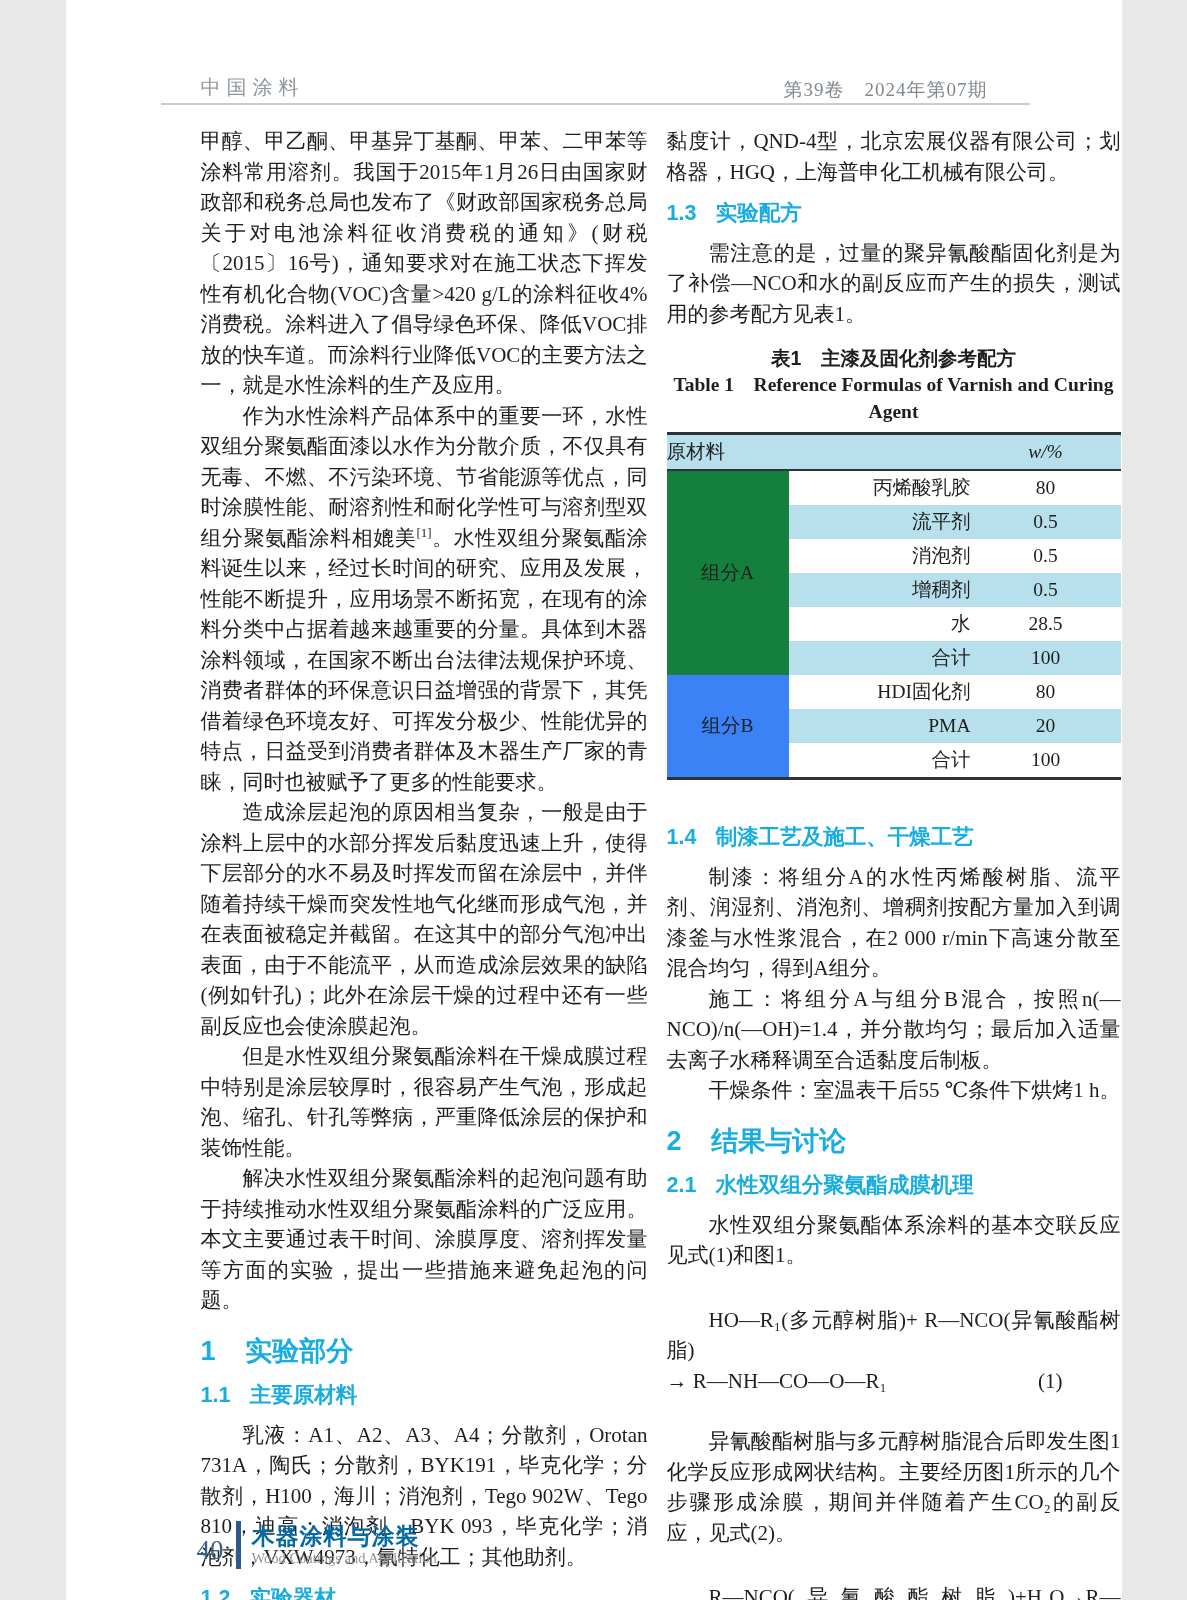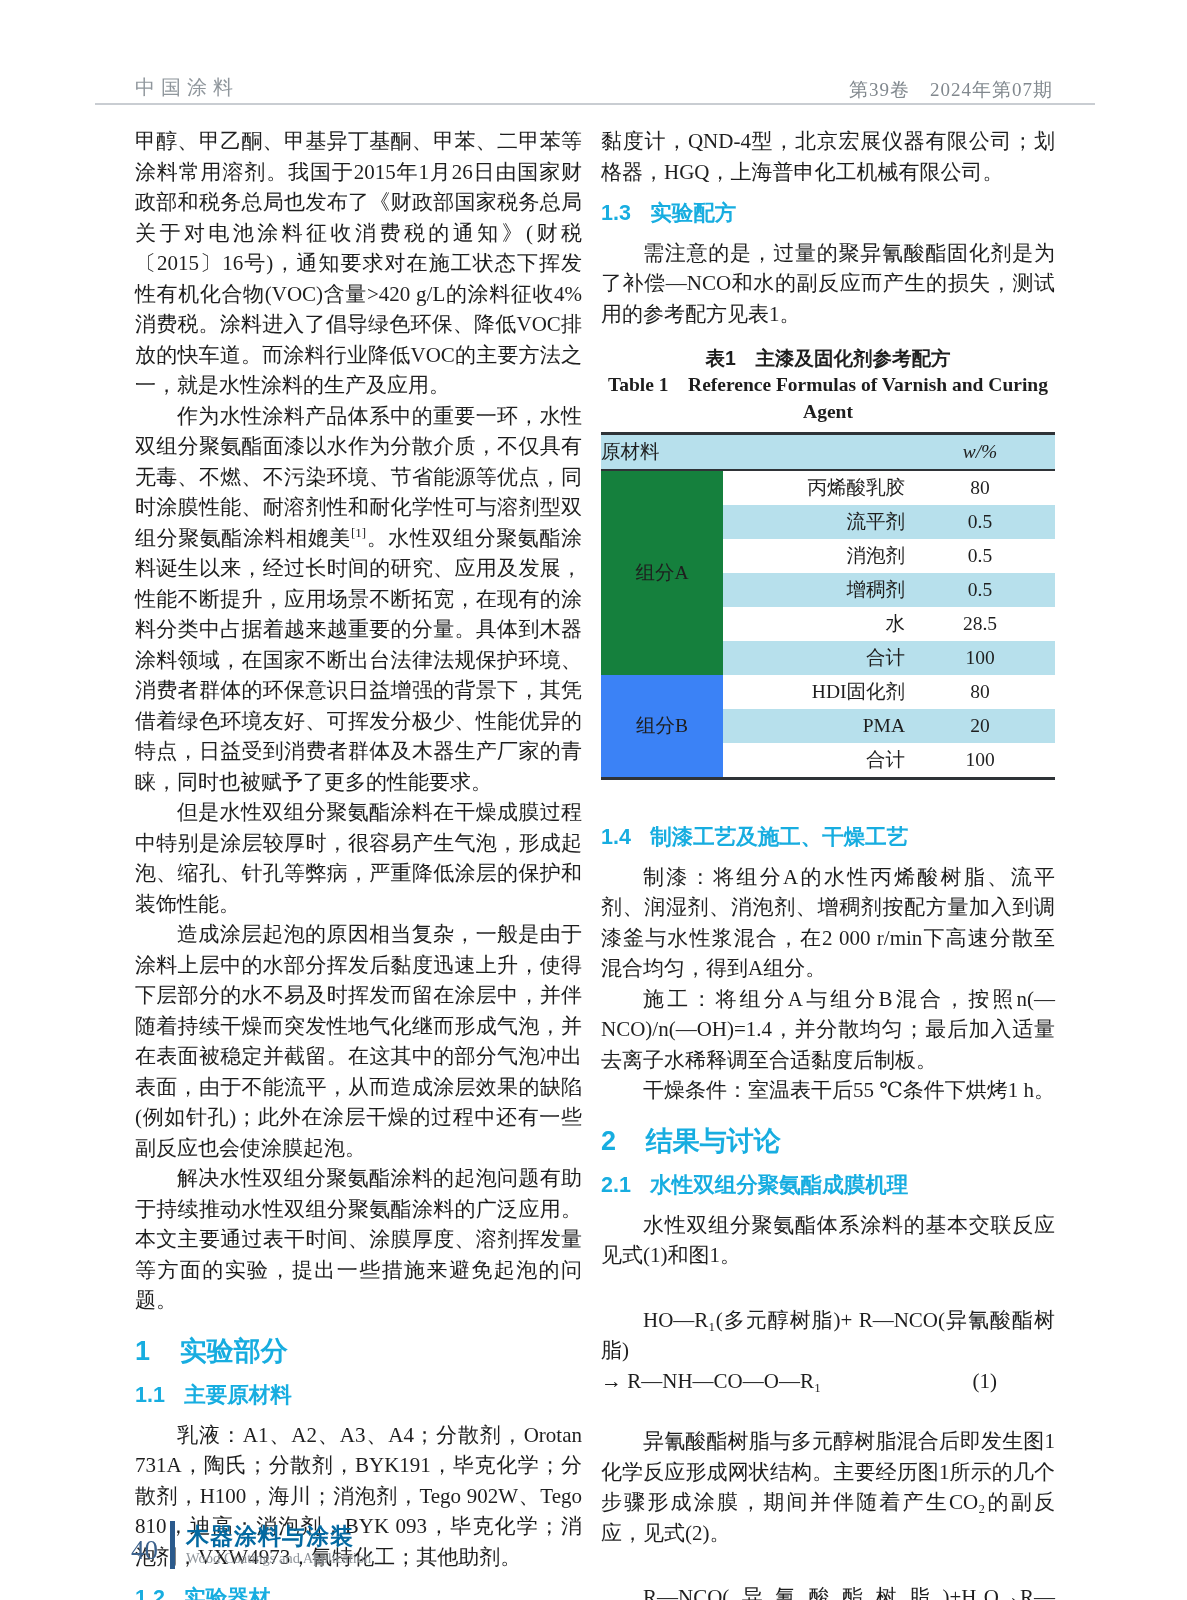--- a/index.html
+++ b/index.html
@@ -1,17 +1,17 @@
 <!DOCTYPE html>
 <html><head>
 <meta charset="utf-8">
 <style>
   html,body { margin:0; padding:0; background:#e8e8e8; }
   .page {
-    position:relative; width:1187px; height:1600px; margin:0 auto;
+    position:relative; width:1056px; height:1600px; margin:0 auto;
     background:#ffffff; overflow:hidden;
     font-family:"Liberation Serif","DejaVu Serif",serif;
     color:#1e1e1e;
   }
   
   .hdr-left  { position:absolute; left:135px; top:74px; font-size:20px; letter-spacing:6px; color:#8f969c; }
   .hdr-right { position:absolute; right:134px; top:77px; font-size:19px; letter-spacing:1px; color:#81888e; }
   .hdr-rule  { position:absolute; left:95px; right:92px; top:103px; height:2px; background:#c9cdd2; }
   
   .col { position:absolute; top:126px; width:447px; font-size:21px; line-height:30.5px; text-align:justify; text-justify:inter-character; }
@@ -59,22 +59,22 @@
 
 <div class="page">
 
   <div class="hdr-left">中国涂料</div>
   <div class="hdr-right">第39卷　2024年第07期</div>
   <div class="hdr-rule"></div>
 
   <div class="col col-left">
     <p>甲醇、甲乙酮、甲基异丁基酮、甲苯、二甲苯等涂料常用溶剂。我国于2015年1月26日由国家财政部和税务总局也发布了《财政部国家税务总局关于对电池涂料征收消费税的通知》(财税〔2015〕16号)，通知要求对在施工状态下挥发性有机化合物(VOC)含量&gt;420 g/L的涂料征收4%消费税。涂料进入了倡导绿色环保、降低VOC排放的快车道。而涂料行业降低VOC的主要方法之一，就是水性涂料的生产及应用。</p>
     <p class="ind"><span>作为水性涂料产品体系中的重要一环，水性双组分聚氨酯面漆以水作为分散介质，不仅具有无毒、不燃、不污染环境、节省能源等优点，同时涂膜性能、耐溶剂性和耐化学性可与溶剂型双组分聚氨酯涂料相媲美</span><sup class="supref">[1]</sup><span>。水性双组分聚氨酯涂料诞生以来，经过长时间的研究、应用及发展，性能不断提升，应用场景不断拓宽，在现有的涂料分类中占据着越来越重要的分量。具体到木器涂料领域，在国家不断出台法律法规保护环境、消费者群体的环保意识日益增强的背景下，其凭借着绿色环境友好、可挥发分极少、性能优异的特点，日益受到消费者群体及木器生产厂家的青睐，同时也被赋予了更多的性能要求。</span></p>
+    <p class="ind">造成涂层起泡的原因相当复杂，一般是由于涂料上层中的水部分挥发后黏度迅速上升，使得下层部分的水不易及时挥发而留在涂层中，并伴随着持续干燥而突发性地气化继而形成气泡，并在表面被稳定并截留。在这其中的部分气泡冲出表面，由于不能流平，从而造成涂层效果的缺陷(例如针孔)；此外在涂层干燥的过程中还有一些副反应也会使涂膜起泡。</p>
     <p class="ind">但是水性双组分聚氨酯涂料在干燥成膜过程中特别是涂层较厚时，很容易产生气泡，形成起泡、缩孔、针孔等弊病，严重降低涂层的保护和装饰性能。</p>
-    <p class="ind">造成涂层起泡的原因相当复杂，一般是由于涂料上层中的水部分挥发后黏度迅速上升，使得下层部分的水不易及时挥发而留在涂层中，并伴随着持续干燥而突发性地气化继而形成气泡，并在表面被稳定并截留。在这其中的部分气泡冲出表面，由于不能流平，从而造成涂层效果的缺陷(例如针孔)；此外在涂层干燥的过程中还有一些副反应也会使涂膜起泡。</p>
     <p class="ind">解决水性双组分聚氨酯涂料的起泡问题有助于持续推动水性双组分聚氨酯涂料的广泛应用。本文主要通过表干时间、涂膜厚度、溶剂挥发量等方面的实验，提出一些措施来避免起泡的问题。</p>
 
     <div class="h-sec"><span>1</span><span class="ht">实验部分</span></div>
     <div class="h-sub"><span>1.1</span><span class="ht">主要原材料</span></div>
     <p class="ind">乳液：A1、A2、A3、A4；分散剂，Orotan 731A，陶氏；分散剂，BYK191，毕克化学；分散剂，H100，海川；消泡剂，Tego 902W、Tego 810，迪高；消泡剂，BYK 093，毕克化学；消泡剂，VXW4973，氰特化工；其他助剂。</p>
     <div class="h-sub"><span>1.2</span><span class="ht">实验器材</span></div>
 
   </div>
 
   <div class="col col-right">

